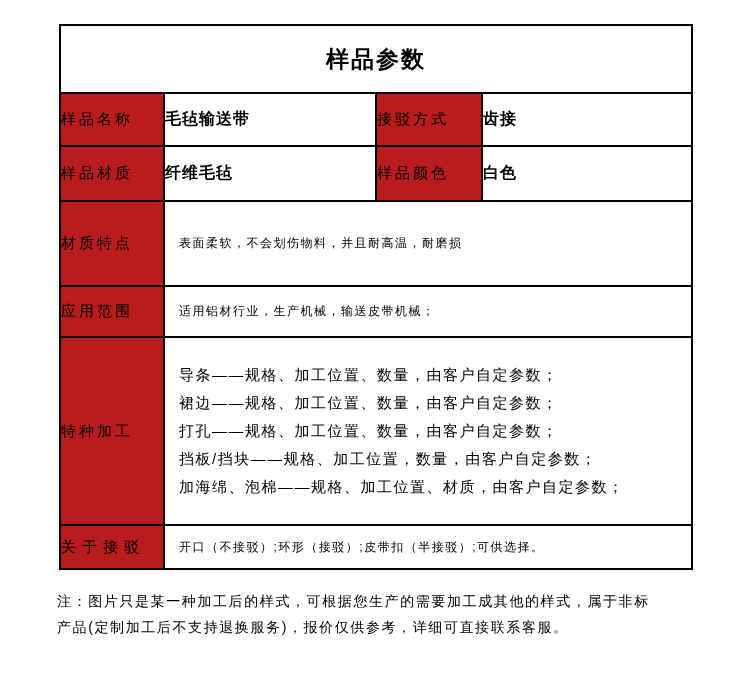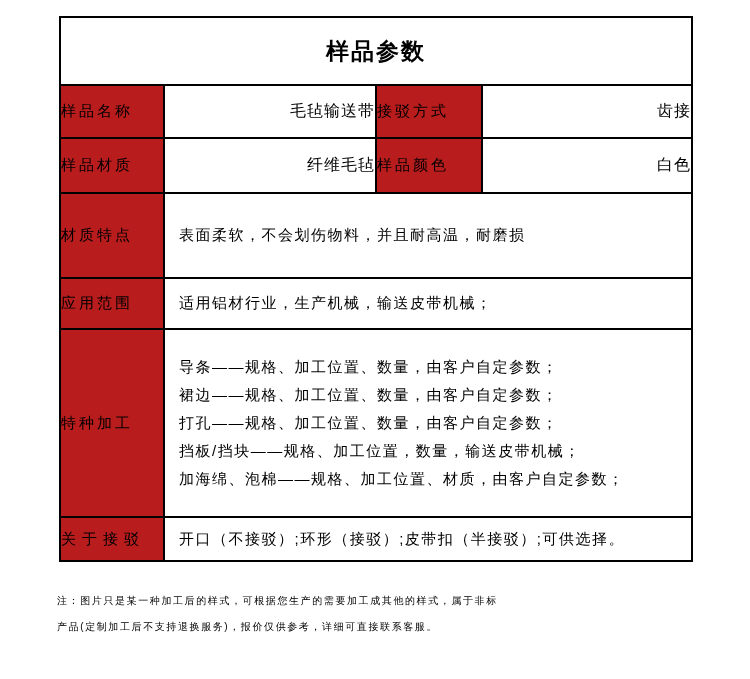--- a/index.html
+++ b/index.html
@@ -5,62 +5,62 @@
   * { margin: 0; padding: 0; box-sizing: border-box; }
   html, body {
     width: 750px; height: 679px;
     background: #ffffff;
     font-family: "Liberation Sans", "DejaVu Sans", sans-serif;
     color: #000000;
   }
   .page { position: relative; width: 750px; height: 679px; background: #ffffff; overflow: hidden; }
 
   table.param-table {
-    position: absolute; left: 59px; top: 16px;
+    position: absolute; left: 59px; top: 24px;
     border-collapse: collapse; table-layout: fixed;
     width: 632px;
   }
   .param-table td { border: 2px solid #000000; vertical-align: middle; }
 
   .col-label-a { width: 104px; }
   .col-value-a { width: 212px; }
   .col-label-b { width: 106px; }
   .col-value-b { width: 210px; }
 
   .title-cell {
     height: 68px; text-align: center;
     font-size: 23px; font-weight: bold; letter-spacing: 2px;
   }
   .label-cell {
     background: #b91c1c; text-align: left;
     font-size: 15px; letter-spacing: 3px;
   }
   .value-center {
-    text-align: right; font-size: 16px; font-weight: normal; letter-spacing: 1px;
+    text-align: left; font-size: 16px; font-weight: bold; letter-spacing: 1px;
   }
   .value-left {
-    text-align: left; font-size: 15px; letter-spacing: 1.5px;
+    text-align: left; font-size: 12px; letter-spacing: 1.5px;
     padding-left: 14px; padding-right: 8px;
   }
   .row-kv td { height: 53px; }
   .row-kv2 td { height: 55px; }
   .row-feature td { height: 85px; }
   .row-apply td { height: 51px; }
   .row-special td { height: 188px; }
   .row-joint td { height: 44px; }
   .row-joint .label-cell { letter-spacing: 6px; }
 
   .special-lines { padding: 2px 8px 2px 14px; }
   .special-line {
     font-size: 15px; line-height: 28px; letter-spacing: 1.5px; text-align: left;
   }
 
   .footer-note {
     position: absolute; left: 57px; top: 588px; width: 645px;
-    font-size: 10px; line-height: 26px; letter-spacing: 1.6px;
+    font-size: 14px; line-height: 26px; letter-spacing: 1.6px;
   }
 </style>
 </head>
 <body>
 
 <div class="page">
 
   <table class="param-table">
     <colgroup>
       <col class="col-label-a">
@@ -97,21 +97,21 @@
         <td class="value-left" colspan="3">适用铝材行业，生产机械，输送皮带机械；</td>
       </tr>
 
       <tr class="row-special">
         <td class="label-cell">特种加工</td>
         <td colspan="3">
           <div class="special-lines">
             <div class="special-line">导条——规格、加工位置、数量，由客户自定参数；</div>
             <div class="special-line">裙边——规格、加工位置、数量，由客户自定参数；</div>
             <div class="special-line">打孔——规格、加工位置、数量，由客户自定参数；</div>
-            <div class="special-line">挡板/挡块——规格、加工位置，数量，输送皮带机械；</div>
+            <div class="special-line">挡板/挡块——规格、加工位置，数量，由客户自定参数；</div>
             <div class="special-line">加海绵、泡棉——规格、加工位置、材质，由客户自定参数；</div>
           </div>
         </td>
       </tr>
 
       <tr class="row-joint">
         <td class="label-cell">关于接驳</td>
         <td class="value-left" colspan="3">开口（不接驳）;环形（接驳）;皮带扣（半接驳）;可供选择。</td>
       </tr>
     </tbody>

